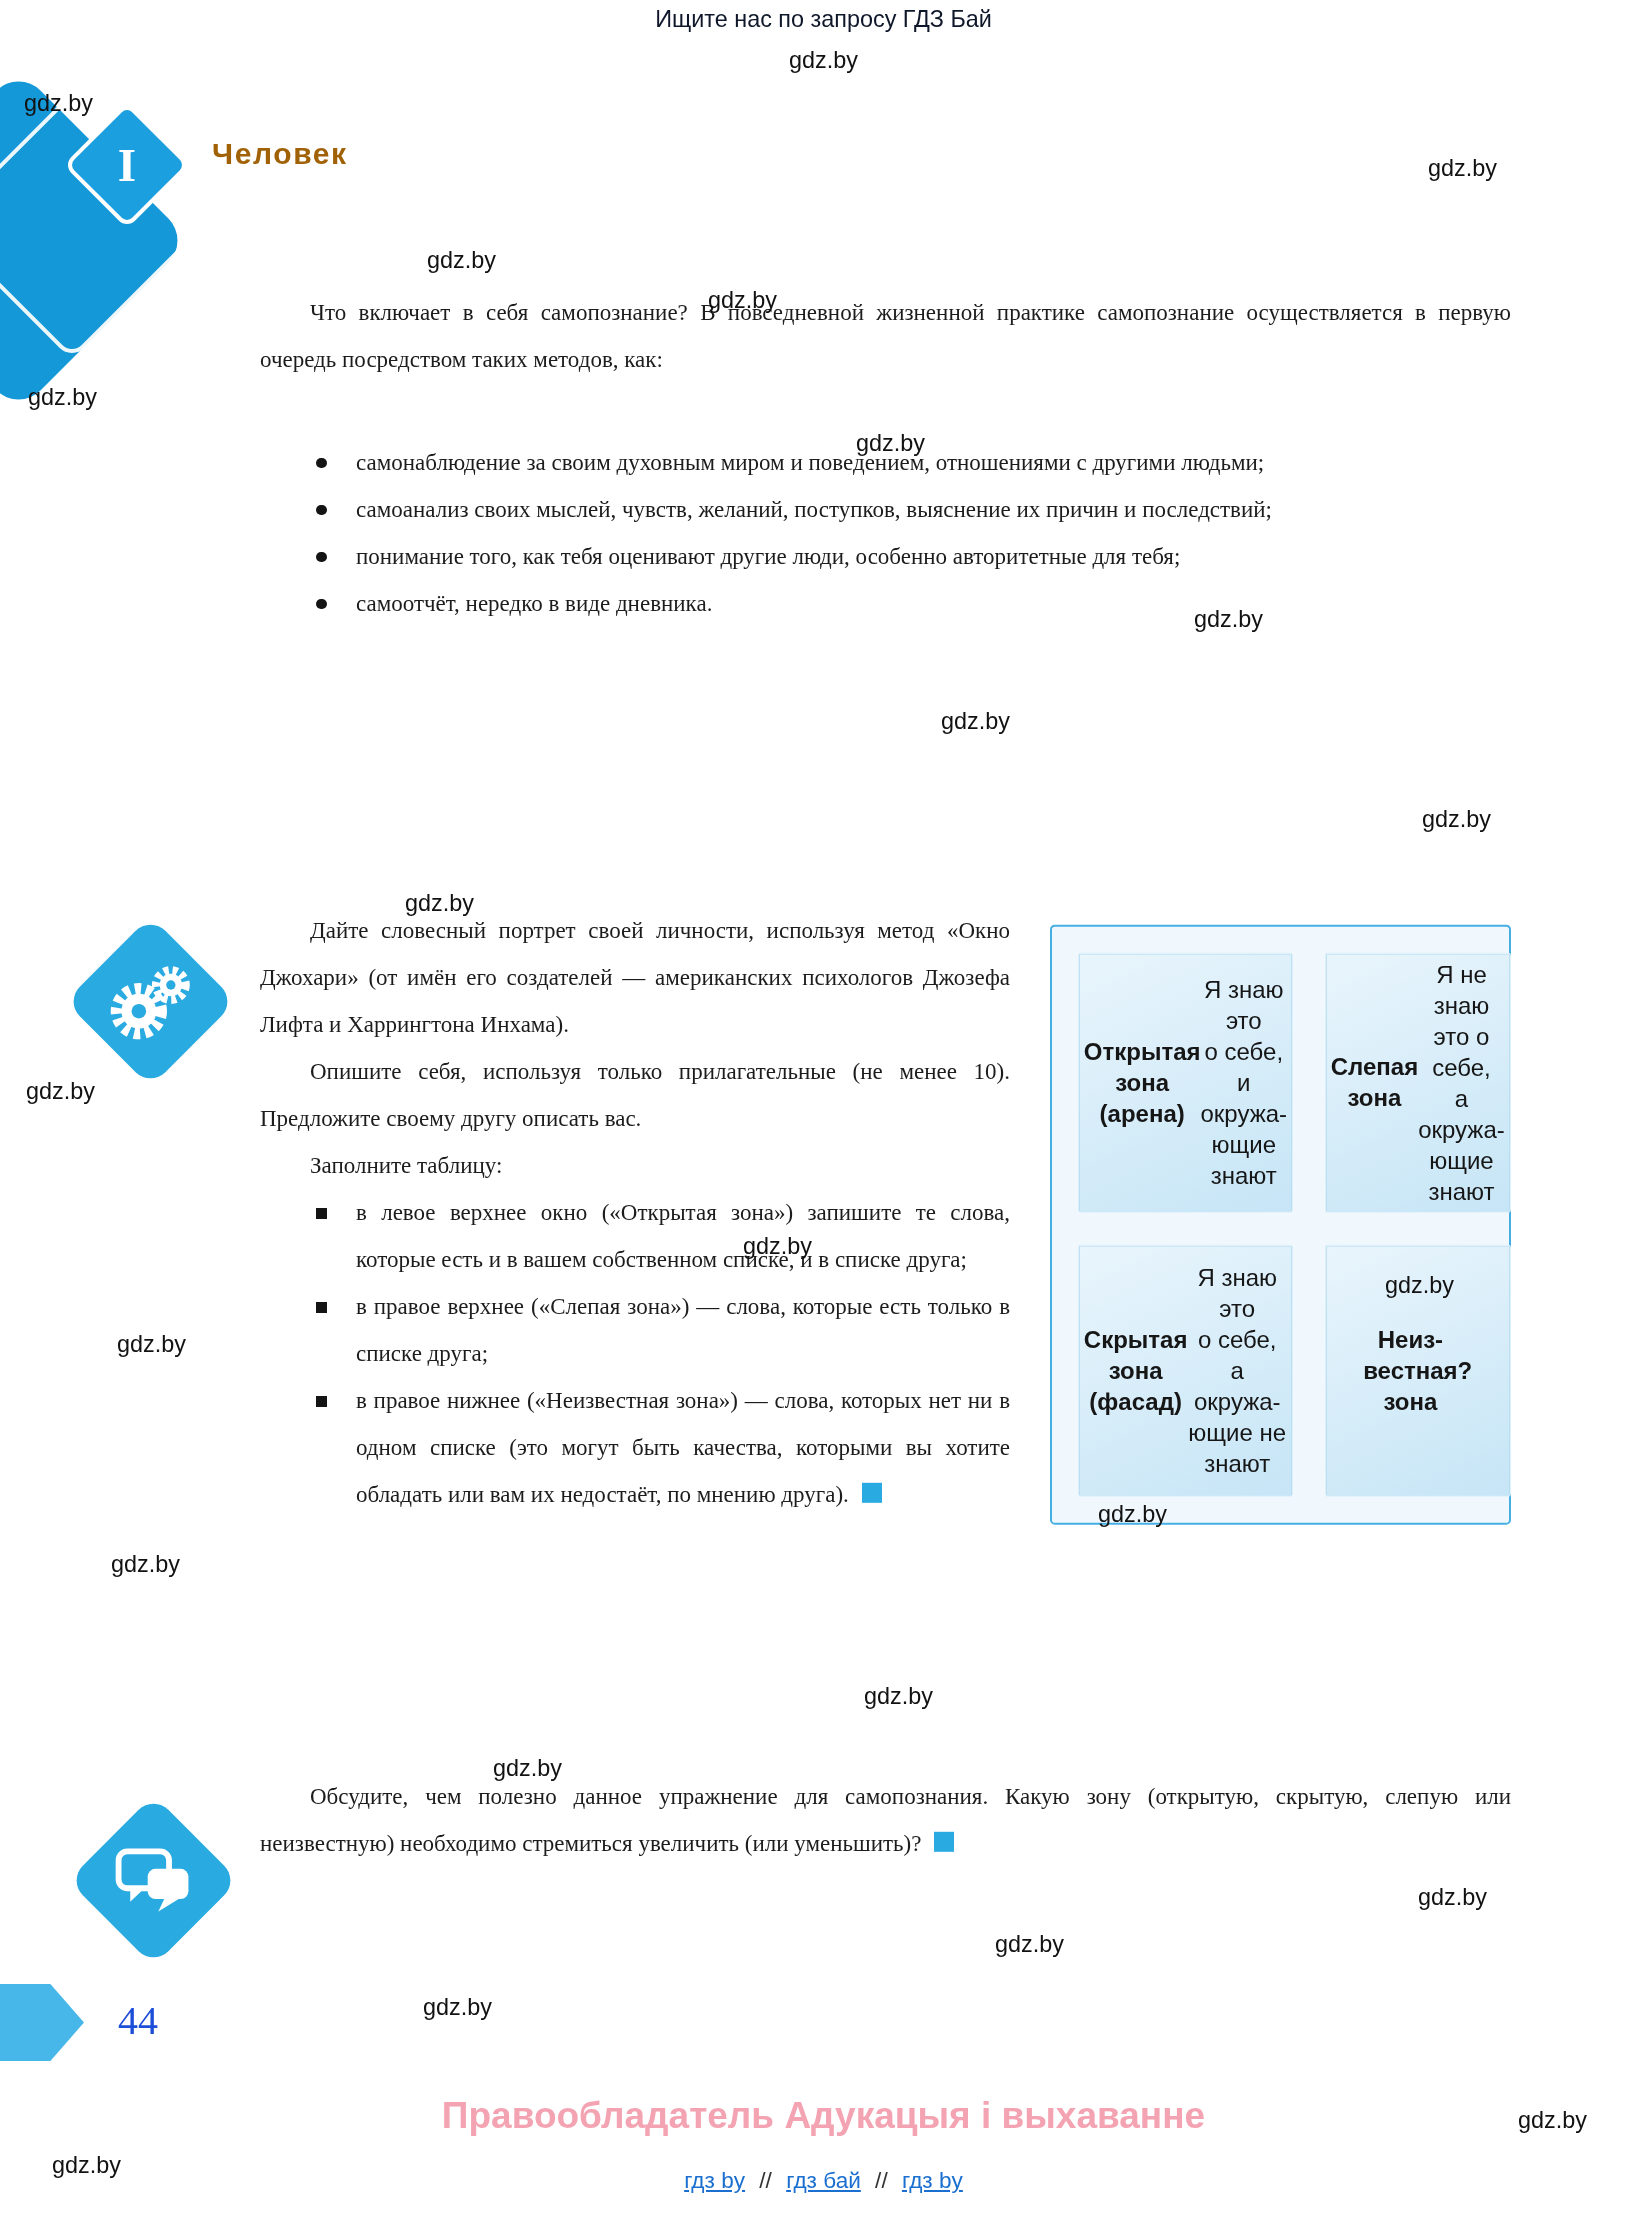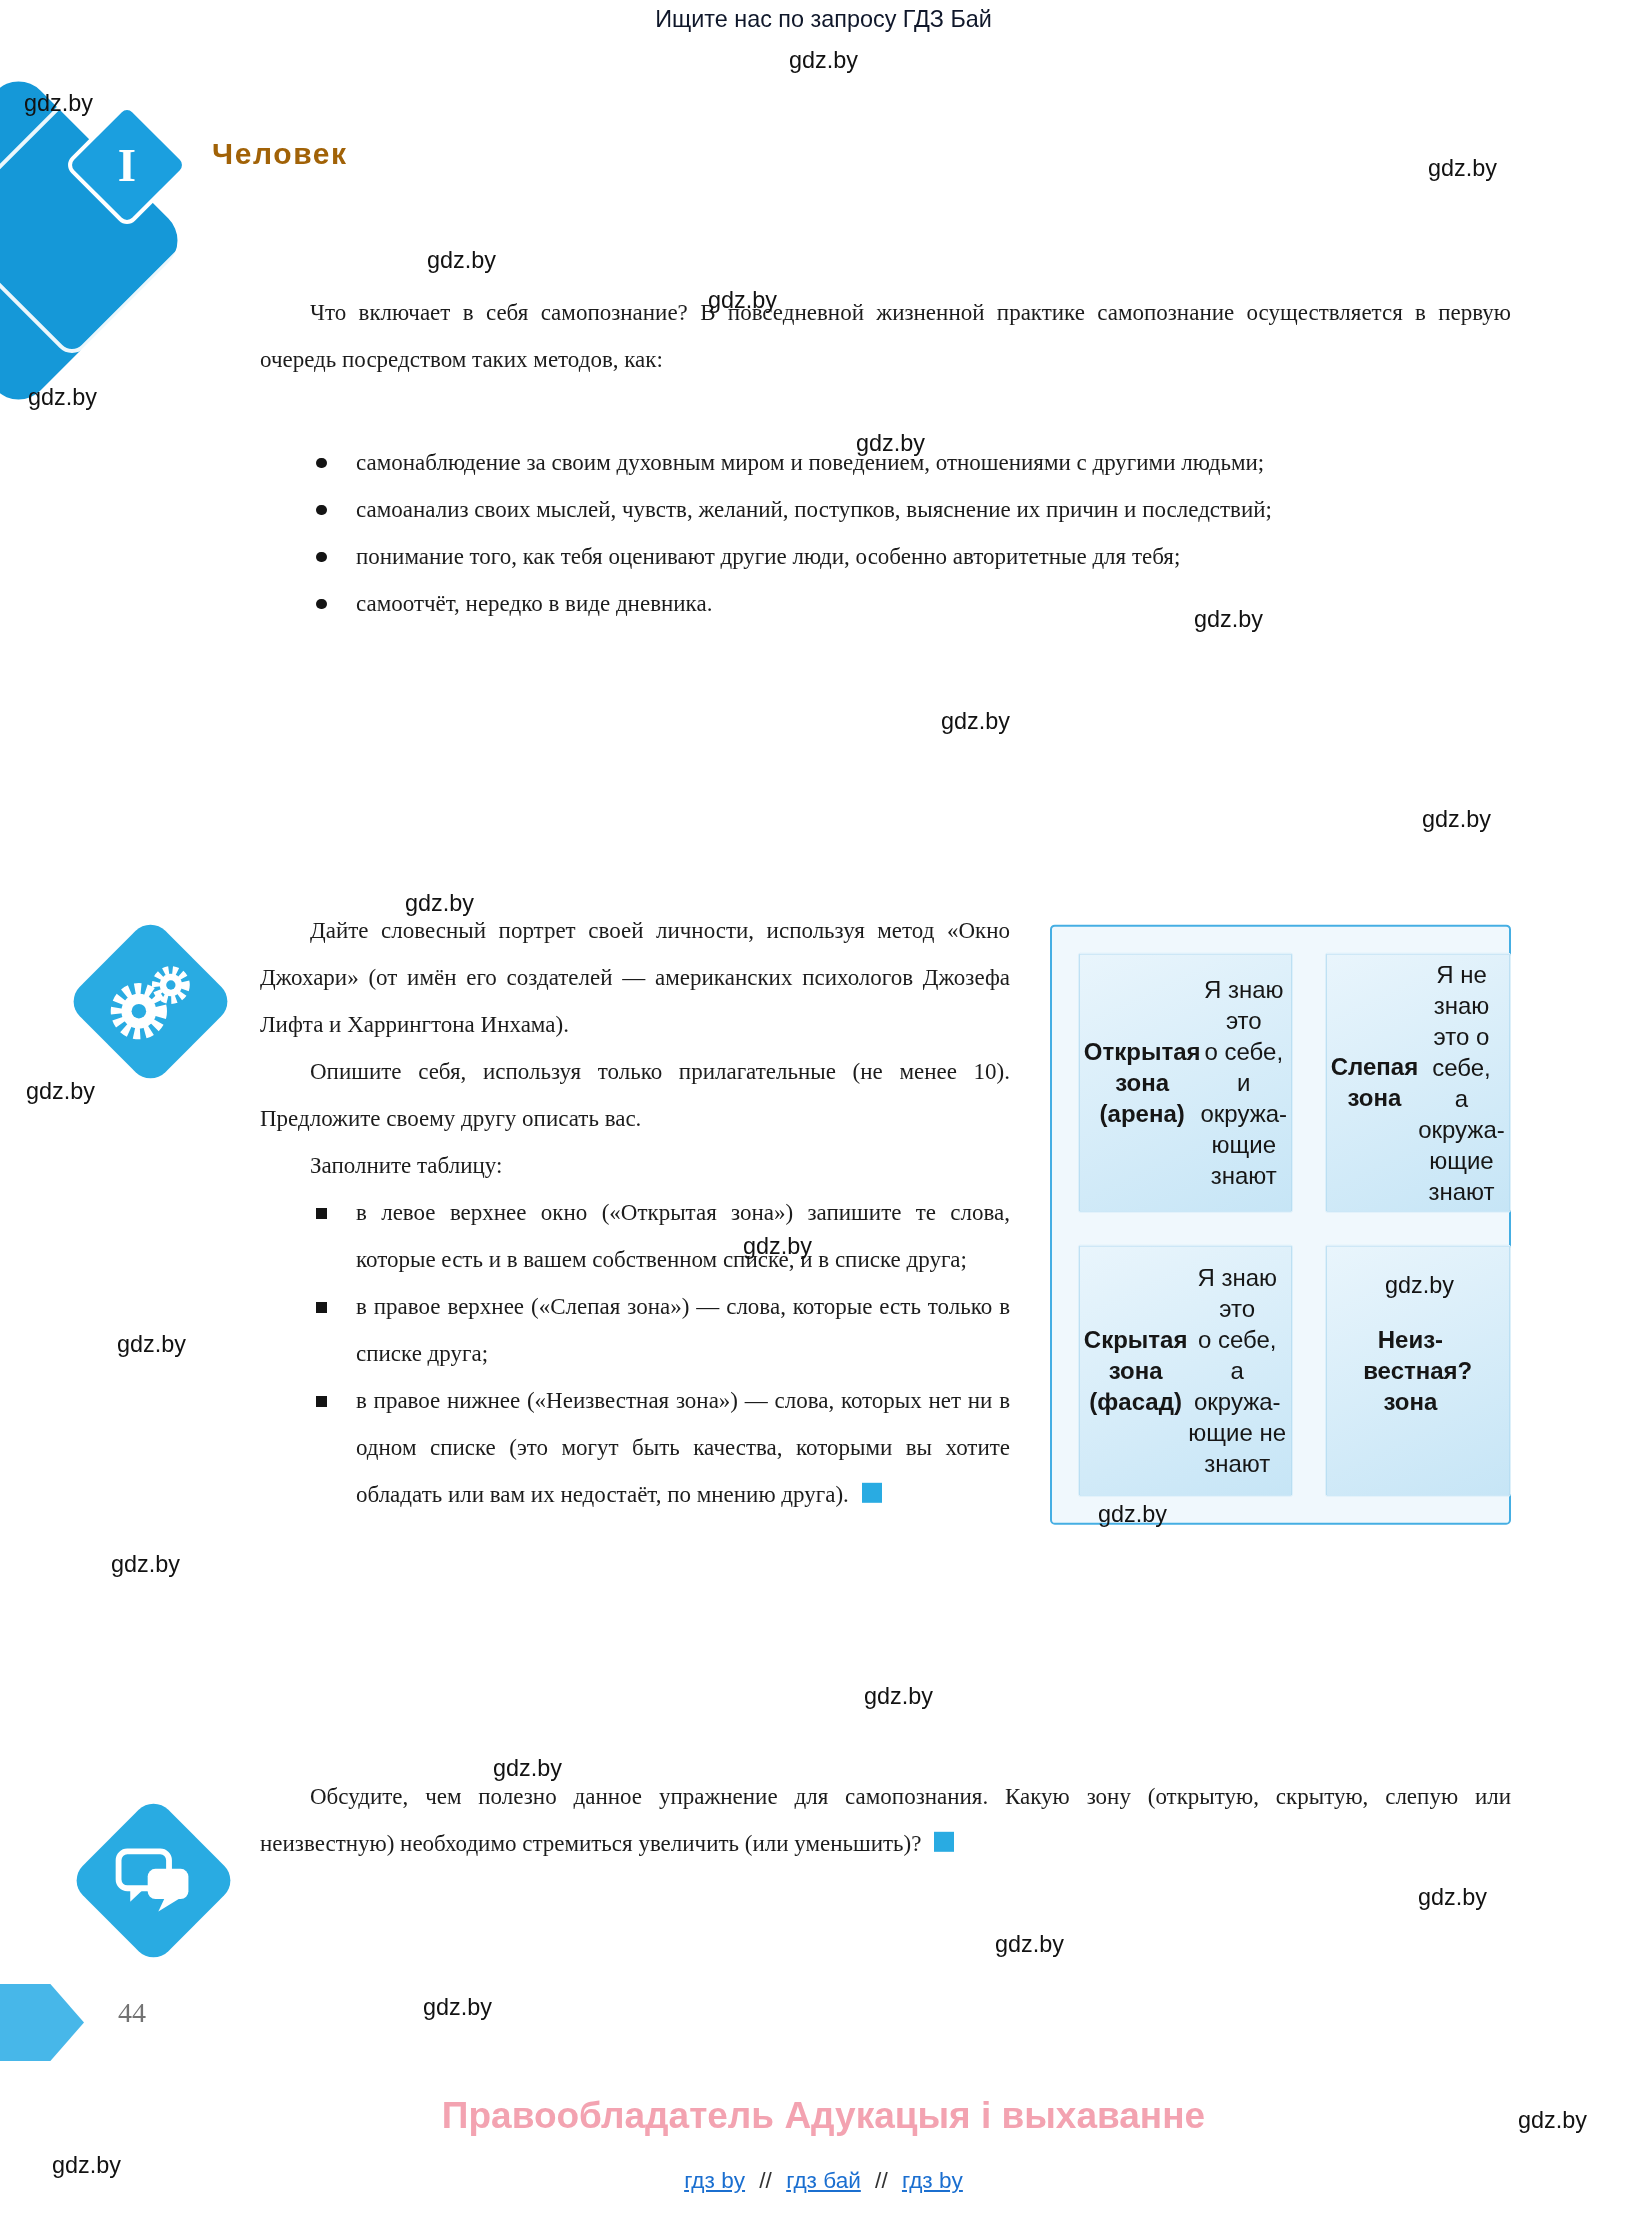--- a/index.html
+++ b/index.html
@@ -21,21 +21,21 @@
   .icon-badge svg{position:absolute;left:12px;top:12px;width:97px;height:97px}
   .exercise{position:absolute;left:260px;top:907px;width:1251px}
   .johari-float{float:right;width:461px;height:600px;margin:0 0 0 40px}
   .johari-box{width:461px;height:600px;transform:translateY(17.7px);border:2.4px solid #45aee3;border-radius:4.8px;background:#f0f8fd;padding:26px;display:grid;grid-template-columns:1fr 1fr;grid-template-rows:1fr 1fr;gap:32px}
   .jcell{background:linear-gradient(155deg,#e9f5fc 0%,#c6e5f6 100%);border:1.6px solid #ddf0fa;box-shadow:inset 0 0 0 0.8px #b5dcf2;border-radius:2.4px;display:flex;flex-direction:row;align-items:center;justify-content:center;text-align:center;font-family:"Liberation Sans",sans-serif;font-size:24px;line-height:31px;white-space:pre-line;color:#161616;padding:4.8px}
   .jcell .t{font-weight:bold;margin-bottom:1.6px}
   .jcell .b{font-weight:normal}
   .jcell.q .b{font-weight:bold}
   .chapter-title{position:absolute;left:212px;top:137px;font-family:"Liberation Sans",sans-serif;font-weight:bold;font-size:30px;letter-spacing:1.6px;color:#a16207}
   .page-tab{position:absolute;left:0;top:1984px;width:84px;height:77px;background:#47b7e9;clip-path:polygon(0 0,60% 0,100% 50%,60% 100%,0 100%)}
-  .page-num{position:absolute;left:118px;top:1997px;font-size:28px;color:#737373}
+  .page-num{position:absolute;left:118px;top:1997px;font-size:40px;color:#1d4ed8}
   .copyright{top:2095px;font-size:37px;font-weight:bold;color:#f3a3b1}
   .promo-green{top:6.4px;font-size:23.4px;color:#0f172a}
   .top-wm{top:47px;font-size:23.4px;color:#121212}
   .footer-links{top:2168px;font-size:22.6px}
   .flink{color:#1b6fd0;text-decoration:underline;margin:0 8px;cursor:pointer}
   .fsep{color:#333333}
 </style>
 </head>
 <body>
 

